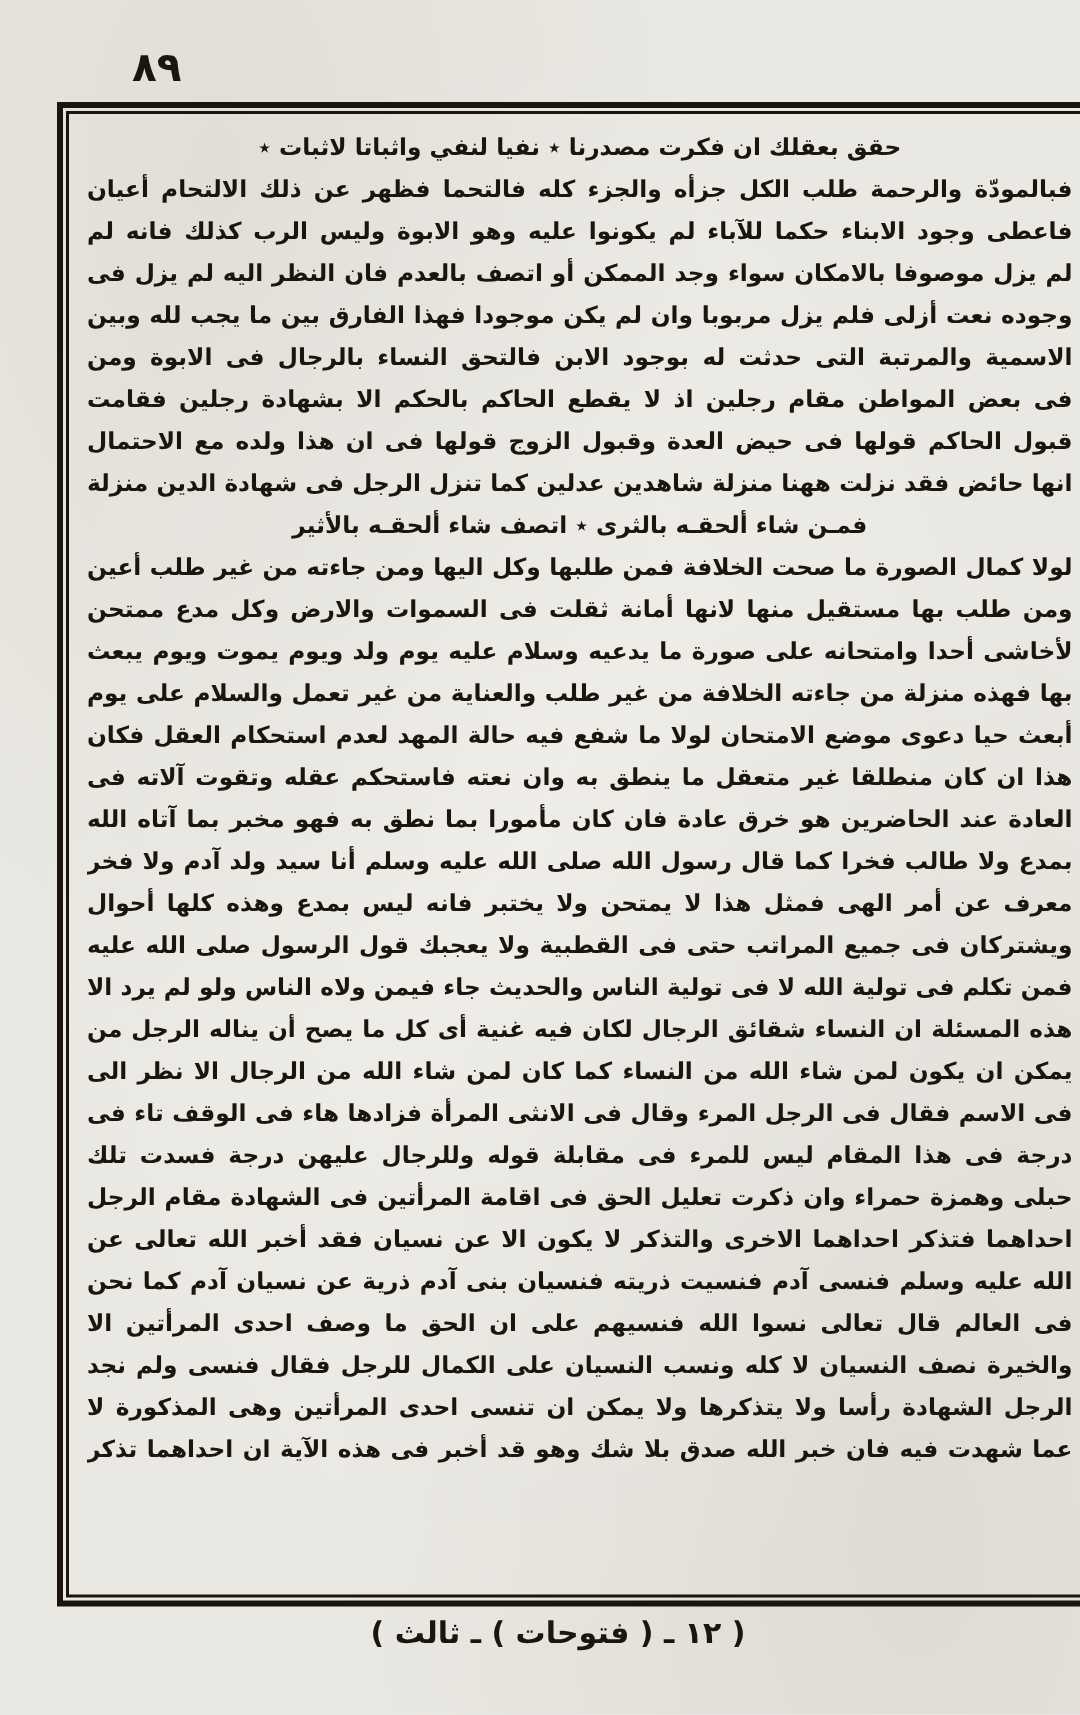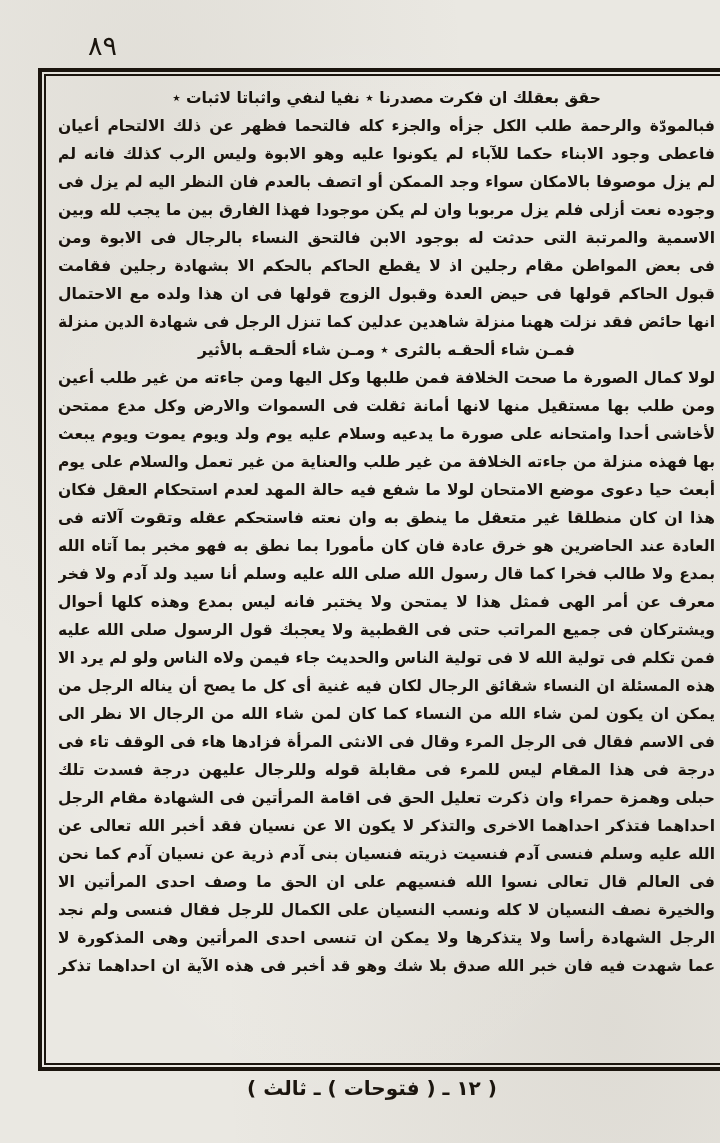--- a/index.html
+++ b/index.html
@@ -18,21 +18,21 @@
   
   body::before{
     content:"";position:absolute;inset:0;pointer-events:none;
     background:
       radial-gradient(ellipse at 20% 10%, rgba(120,110,95,.08), transparent 40%),
       radial-gradient(ellipse at 85% 90%, rgba(120,110,95,.10), transparent 45%),
       radial-gradient(ellipse at 50% 50%, rgba(255,255,255,.25), transparent 70%);
   }
   .page-number{
     position:absolute;left:88px;top:30px;
-    font-size:27px;font-weight:normal;direction:rtl;
+    font-size:27px;font-weight:bold;direction:rtl;
     letter-spacing:1px;
   }
   .frame{
     position:absolute;left:38px;top:68px;
     width:697px;height:1003px;
     border:4px solid var(--ink);
     box-sizing:border-box;
     background:transparent;
   }
   .frame-inner{
@@ -83,21 +83,21 @@
         <div class="line">فاعطى وجود الابناء حكما للآباء لم يكونوا عليه وهو الابوة وليس الرب كذلك فانه لم يزل ربا أزلا فان الممكن فى امكانه</div>
         <div class="line">لم يزل موصوفا بالامكان سواء وجد الممكن أو اتصف بالعدم فان النظر اليه لم يزل فى حال عدمه وتقدم العدم للمكن على</div>
         <div class="line">وجوده نعت أزلى فلم يزل مربوبا وان لم يكن موجودا فهذا الفارق بين ما يجب لله وبين ما يجب للعبد من حيث</div>
         <div class="line">الاسمية والمرتبة التى حدثت له بوجود الابن فالتحق النساء بالرجال فى الابوة ومن لحوق النساء بالرجال بل تقوم المرأة</div>
         <div class="line">فى بعض المواطن مقام رجلين اذ لا يقطع الحاكم بالحكم الا بشهادة رجلين فقامت المرأة فى بعض المواطن مقامهما وهو</div>
         <div class="line">قبول الحاكم قولها فى حيض العدة وقبول الزوج قولها فى ان هذا ولده مع الاحتمال المتطرق الى ذلك وقبول قولها</div>
         <div class="line">انها حائض فقد نزلت ههنا منزلة شاهدين عدلين كما تنزل الرجل فى شهادة الدين منزلة امرأتين فتدا خلاف الحكم</div>
       </div>
 
     <div class="verses">
-        <div class="line">فمـن شاء ألحقـه بالثرى ٭ ومـن شاء ألحقـه بالأثير</div>
+        <div class="line">فمـن شاء ألحقـه بالثرى ٭ اتصف شاء ألحقـه بالأثير</div>
       </div>
 
     <div class="prose">
         <div class="line">لولا كمال الصورة ما صحت الخلافة فمن طلبها وكل اليها ومن جاءته من غير طلب أعين عليها فالطالب مدع فى القيام بحقها</div>
         <div class="line">ومن طلب بها مستقيل منها لانها أمانة ثقلت فى السموات والارض وكل مدع ممتحن كانت هذه الصفة فمن كانت</div>
         <div class="line">لأخاشى أحدا وامتحانه على صورة ما يدعيه وسلام عليه يوم ولد ويوم يموت ويوم يبعث حيا شهادة الهية مقطوع</div>
         <div class="line">بها فهذه منزلة من جاءته الخلافة من غير طلب والعناية من غير تعمل والسلام على يوم ولدت ويوم أموت ويوم</div>
         <div class="line">أبعث حيا دعوى موضع الامتحان لولا ما شفع فيه حالة المهد لعدم استحكام العقل فكان حكمه حكم يحيى وهو الاولى</div>
         <div class="line">هذا ان كان منطلقا غير متعقل ما ينطق به وان نعته فاستحكم عقله وتقوت آلاته فى نفس الامر وفى مشهود</div>
         <div class="line">العادة عند الحاضرين هو خرق عادة فان كان مأمورا بما نطق به فهو مخبر بما آتاه الله وأمر ان يخبر به فليس</div>

